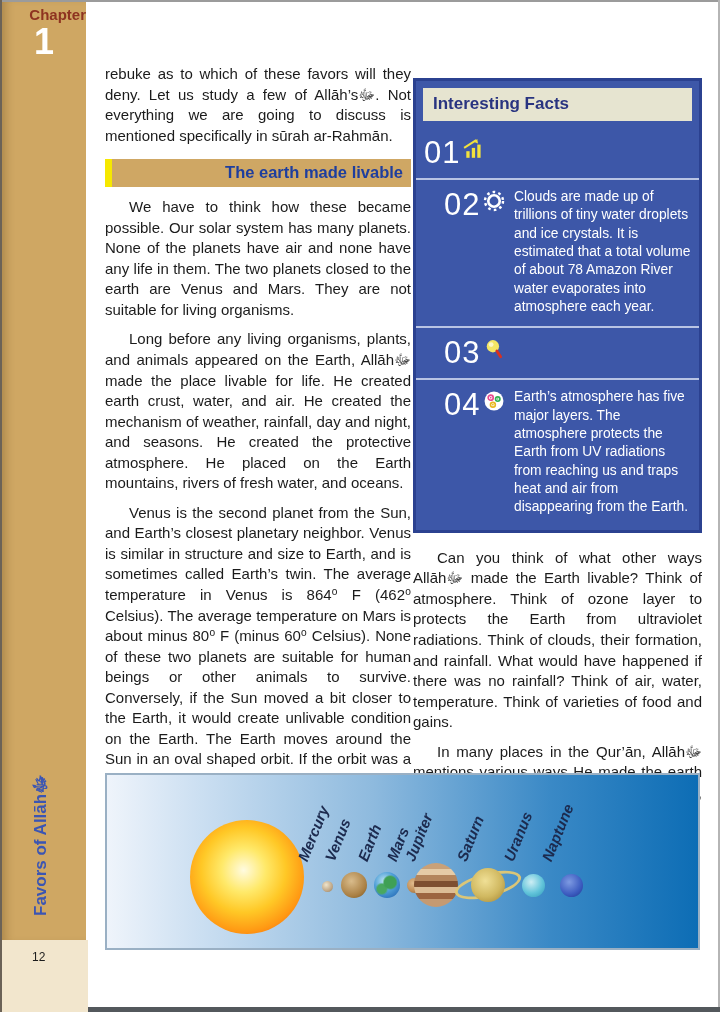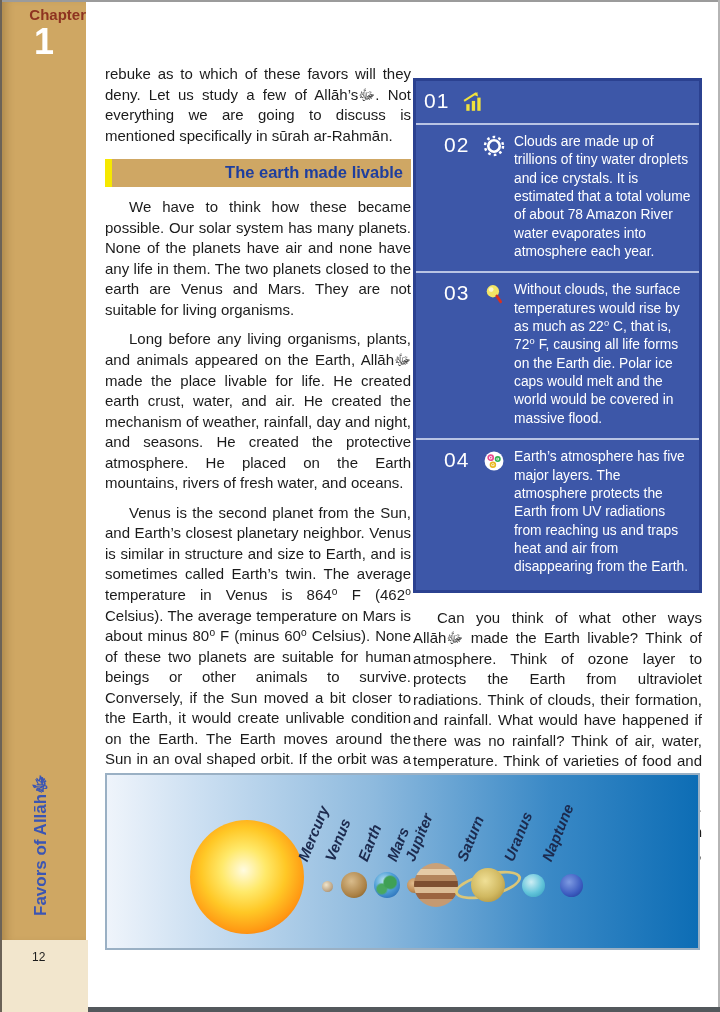--- a/index.html
+++ b/index.html
@@ -27,21 +27,21 @@
   .para{font-size:15px;line-height:1.37;color:#1b1b1b;text-align:justify;margin:0 0 9px 0;text-indent:24px;}
   .para.no-indent{text-indent:0;}
   .section-heading{display:flex;align-items:center;background:#cfa764;border-left:7px solid #f6e800;
                    margin:13px 0 10px 0;padding:4px 8px 5px 9px;color:#1e3e9e;font-size:16.5px;font-weight:bold;justify-content:flex-end;}
 
   
   .facts-box{background:#3d57a8;border:3px solid #2b4190;padding-bottom:3px;margin-bottom:15px;}
   .facts-header{background:#e6e4d0;margin:7px;padding:6px 10px 7px;color:#293480;font-weight:bold;font-size:17px;}
   .fact{display:grid;grid-template-columns:32px 24px 1fr;column-gap:7px;padding:8px 8px 10px 8px;align-items:start;}
   .fact + .fact{border-top:2px solid #b9c4e4;padding-left:28px;}
-  .fact-num{color:#ffffff;font-size:21px;font-weight:300;line-height:1;margin-top:1px;letter-spacing:1px;}
+  .fact-num{color:#ffffff;font-size:31px;font-weight:300;line-height:1;margin-top:1px;letter-spacing:1px;}
   .fact-icon{margin-top:2px;width:22px;height:22px;}
   .fact-text{color:#ffffff;font-size:13.8px;line-height:1.33;text-align:left;}
 
   .quote{font-family:"DejaVu Serif","Liberation Serif",serif;font-style:italic;color:#2166ae;
          font-size:17.5px;line-height:1.42;margin:12px 0 0 16px;font-weight:500;}
 
   
   .solar{position:absolute;left:105px;top:773px;width:595px;height:177px;box-sizing:border-box;
          border:2px solid #9ab0c4;overflow:hidden;
          background:linear-gradient(90deg,#eff4fb 0%,#cde0f2 15%,#8ebade 45%,#3a89c6 75%,#0d6db5 100%);}
@@ -100,20 +100,21 @@
       <h2 class="section-heading">
         <span>The earth made livable</span>
       </h2>
       <p class="para">We have to think how these became possible. Our solar system has many planets. None of the planets have air and none have any life in them. The two planets closed to the earth are Venus and Mars. They are not suitable for living organisms.</p>
       <p class="para">Long before any living organisms, plants, and animals appeared on the Earth, Allāhﷻ made the place livable for life. He created earth crust, water, and air. He created the mechanism of weather, rainfall, day and night, and seasons. He created the protective atmosphere. He placed on the Earth mountains, rivers of fresh water, and oceans.</p>
       <p class="para">Venus is the second planet from the Sun, and Earth’s closest planetary neighbor. Venus is similar in structure and size to Earth, and is sometimes called Earth’s twin. The average temperature in Venus is 864⁰ F (462⁰ Celsius). The average temperature on Mars is about minus 80⁰ F (minus 60⁰ Celsius). None of these two planets are suitable for human beings or other animals to survive. Conversely, if the Sun moved a bit closer to the Earth, it would create unlivable condition on the Earth. The Earth moves around the Sun in an oval shaped orbit. If the orbit was a bit closer of away from its present position, it would make the Earth several degrees  hot or cold, causing devastating effect for the living organisms.</p>
     </div>
 
     <div class="col-right">
       <section class="facts-box">
+        <header class="facts-header">Interesting Facts</header>
 
         <div class="fact">
           <div class="fact-num">01</div>
           <svg class="fact-icon" viewBox="0 0 20 20">
             <rect x="3" y="12" width="3" height="6" fill="#f2e23c"></rect>
             <rect x="8" y="9" width="3" height="9" fill="#f2e23c"></rect>
             <rect x="13" y="6" width="3" height="12" fill="#f2e23c"></rect>
             <path d="M1 9 L12 2" stroke="#f2e23c" stroke-width="1.8" fill="none"></path>
             <path d="M13 1 L13.6 5 L9.6 3.4 Z" fill="#f2e23c"></path>
           </svg>
@@ -128,21 +129,20 @@
           <div class="fact-text">Clouds are made up of trillions of tiny water droplets and ice crystals. It is estimated that a total volume of about 78 Amazon River water evaporates into atmosphere each year.</div>
         </div>
 
         <div class="fact">
           <div class="fact-num">03</div>
           <svg class="fact-icon" viewBox="0 0 20 20">
             <circle cx="9" cy="7.5" r="5.6" fill="#f3e565"></circle>
             <circle cx="7.4" cy="6" r="2.2" fill="#fbf6c8"></circle>
             <path d="M12.6 11.8 L16 17" stroke="#d83020" stroke-width="2.6" stroke-linecap="round"></path>
           </svg>
-          <div class="fact-text">Without clouds, the surface temperatures would rise by as much as 22⁰ C, that is, 72⁰ F, causing all life forms on the Earth die. Polar ice caps would melt and the world would be covered in massive flood.</div>
         </div>
 
         <div class="fact">
           <div class="fact-num">04</div>
           <svg class="fact-icon" viewBox="0 0 20 20">
             <circle cx="10" cy="10" r="8.6" fill="#ffffff"></circle>
             <circle cx="7" cy="7" r="2.3" fill="none" stroke="#e84a90" stroke-width="1.5"></circle>
             <circle cx="7" cy="7" r="0.8" fill="#e84a90"></circle>
             <circle cx="13.4" cy="8.2" r="2" fill="none" stroke="#30b050" stroke-width="1.5"></circle>
             <circle cx="13.4" cy="8.2" r="0.7" fill="#30b050"></circle>

